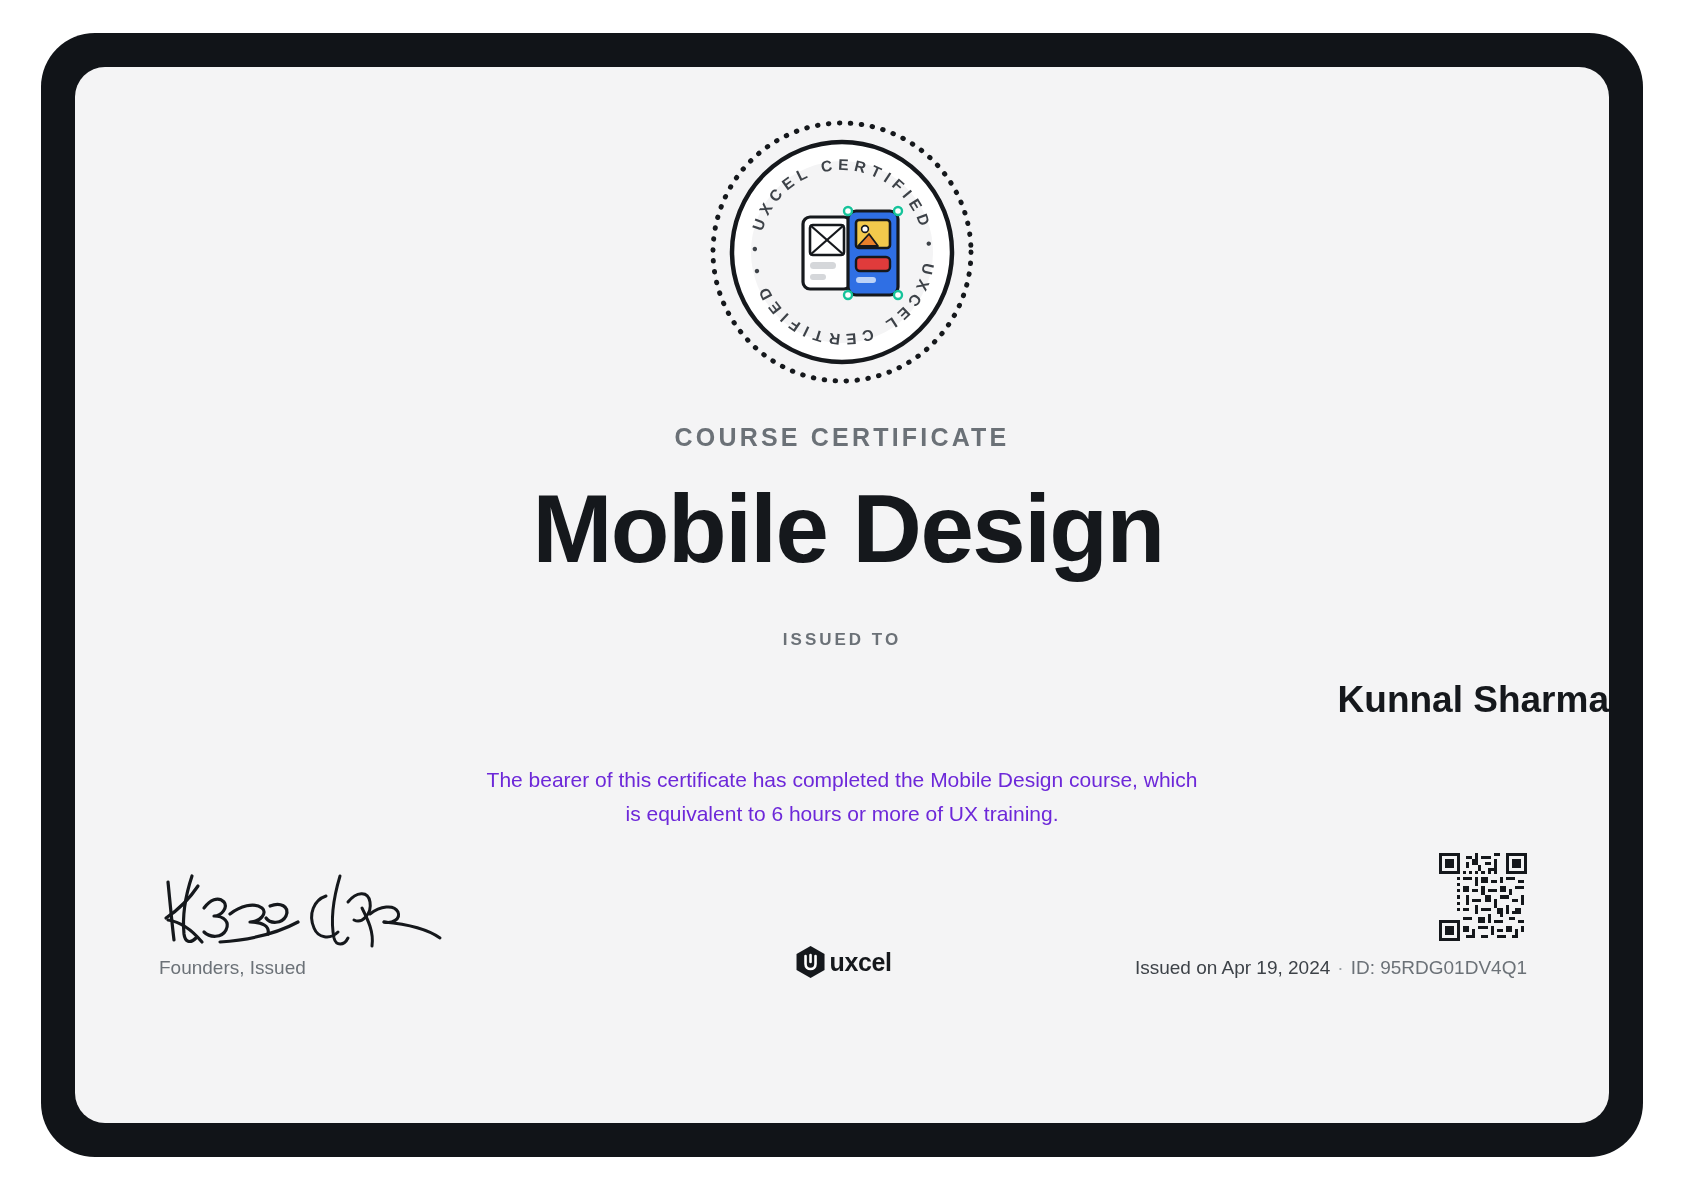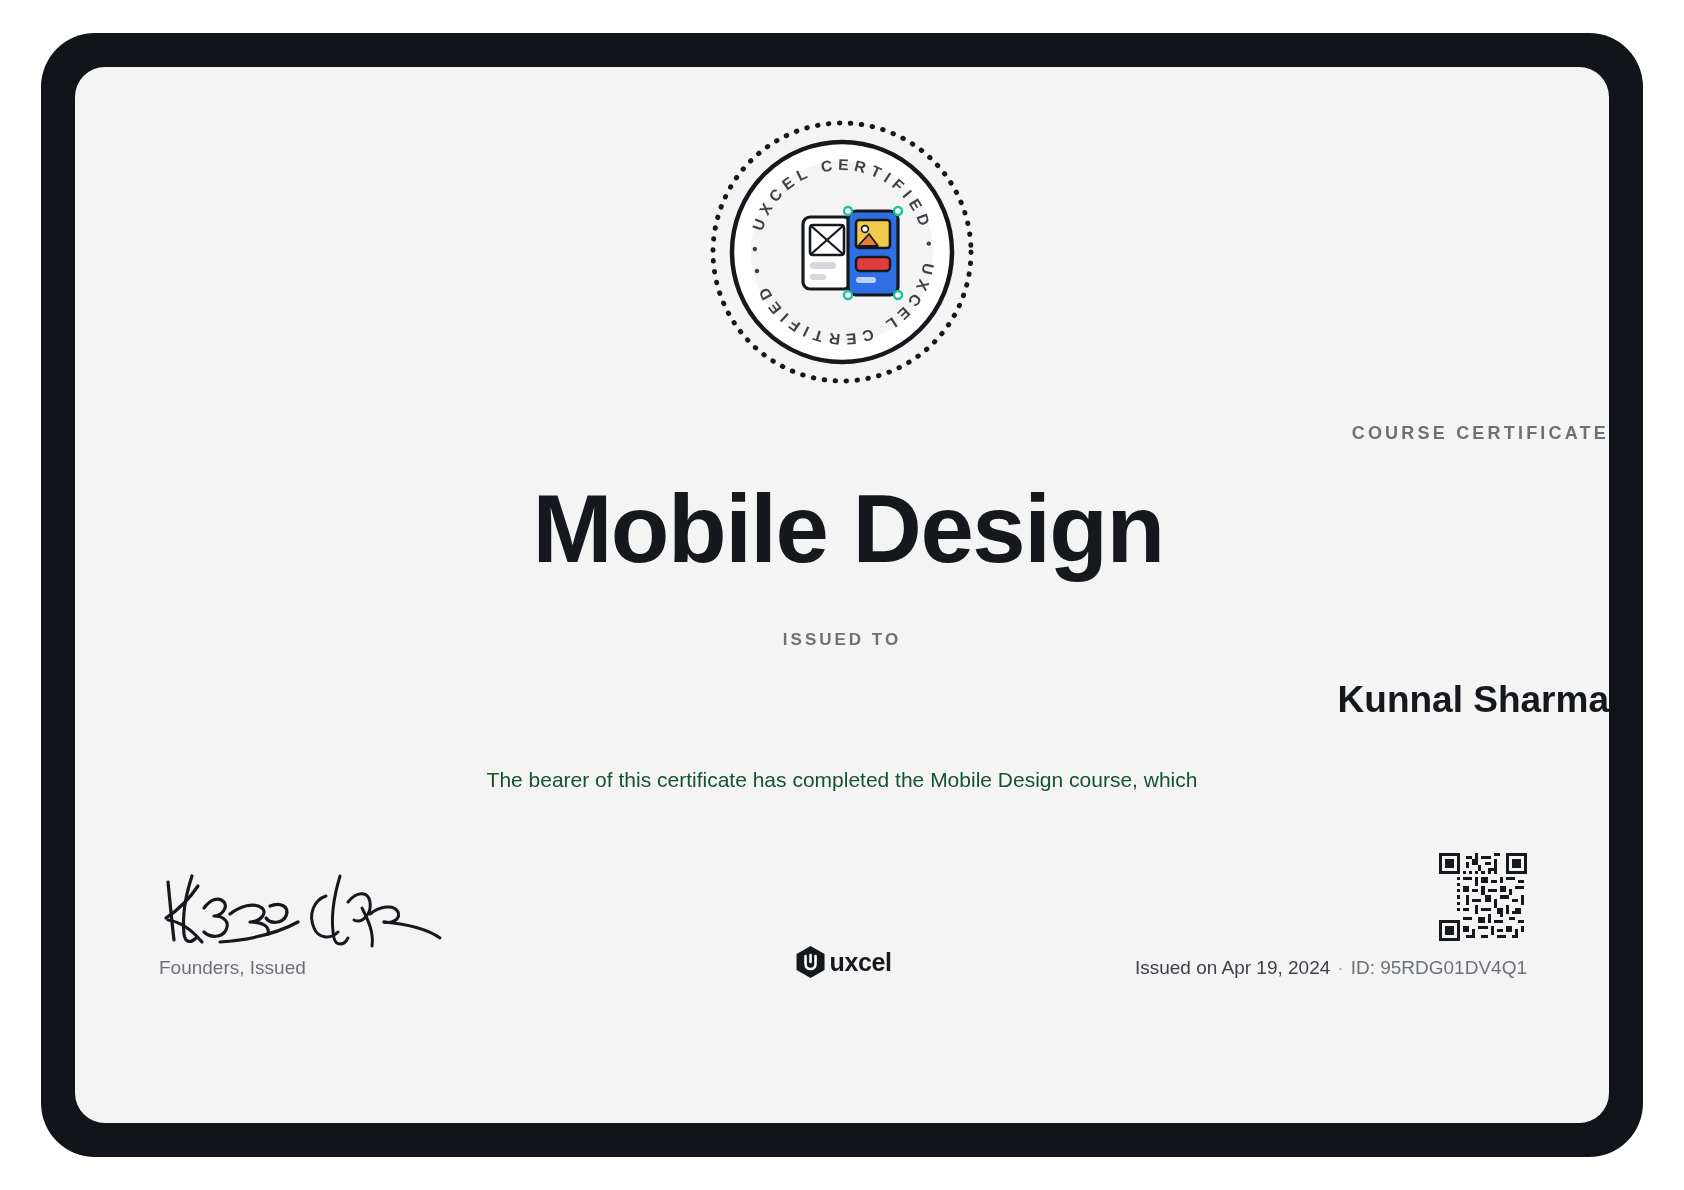--- a/index.html
+++ b/index.html
@@ -40,22 +40,22 @@
     transform: translateX(-50%);
     width: 280px;
     height: 280px;
   }
 
   
   .course-label {
     position: absolute;
     left: 0; right: 0;
     top: 356px;
-    text-align: right;
-    font-size: 18px;
+    text-align: center;
+    font-size: 25px;
     letter-spacing: 3.2px;
     font-weight: 700;
     color: #6b7177;
   }
 
   .course-title {
     position: absolute;
     left: 0; right: 0;
     top: 412px;
     text-align: center;
@@ -90,21 +90,21 @@
 
   .description {
     position: absolute;
     left: 50%;
     transform: translateX(-50%);
     top: 696px;
     width: 1000px;
     text-align: center;
     font-size: 21px;
     line-height: 1.64;
-    color: #14532d;
+    color: #6d28d9;
   }
 
   
   .signature {
     position: absolute;
     left: 83px;
     top: 795px;
     width: 290px;
     height: 100px;
   }
@@ -201,20 +201,21 @@
       </svg>
     </div>
 
     <div class="course-label">COURSE CERTIFICATE</div>
     <div class="course-title">Mobile Design</div>
     <div class="issued-to-label">ISSUED TO</div>
     <div class="recipient">Kunnal Sharma</div>
 
     <div class="description">
       <span>The bearer of this certificate has completed the Mobile Design course, which</span><br>
+      <span>is equivalent to 6 hours or more of UX training.</span>
     </div>
 
     <div class="signature">
       <svg width="290" height="100" viewBox="0 0 290 100">
         <g fill="none" stroke="#15181c" stroke-width="3.2" stroke-linecap="round" stroke-linejoin="round">
           <path d="M10,20 C12,40 14,62 16,78"></path>
           <path d="M34,14 C28,32 24,52 26,72 C27,80 32,82 38,76"></path>
           <path d="M8,56 C20,48 32,36 40,24"></path>
           <path d="M10,58 C24,60 34,68 44,80"></path>
           <path d="M46,46 C52,38 60,34 66,40 C70,45 64,54 56,54 C66,54 72,60 68,68 C64,76 52,76 46,70"></path>

